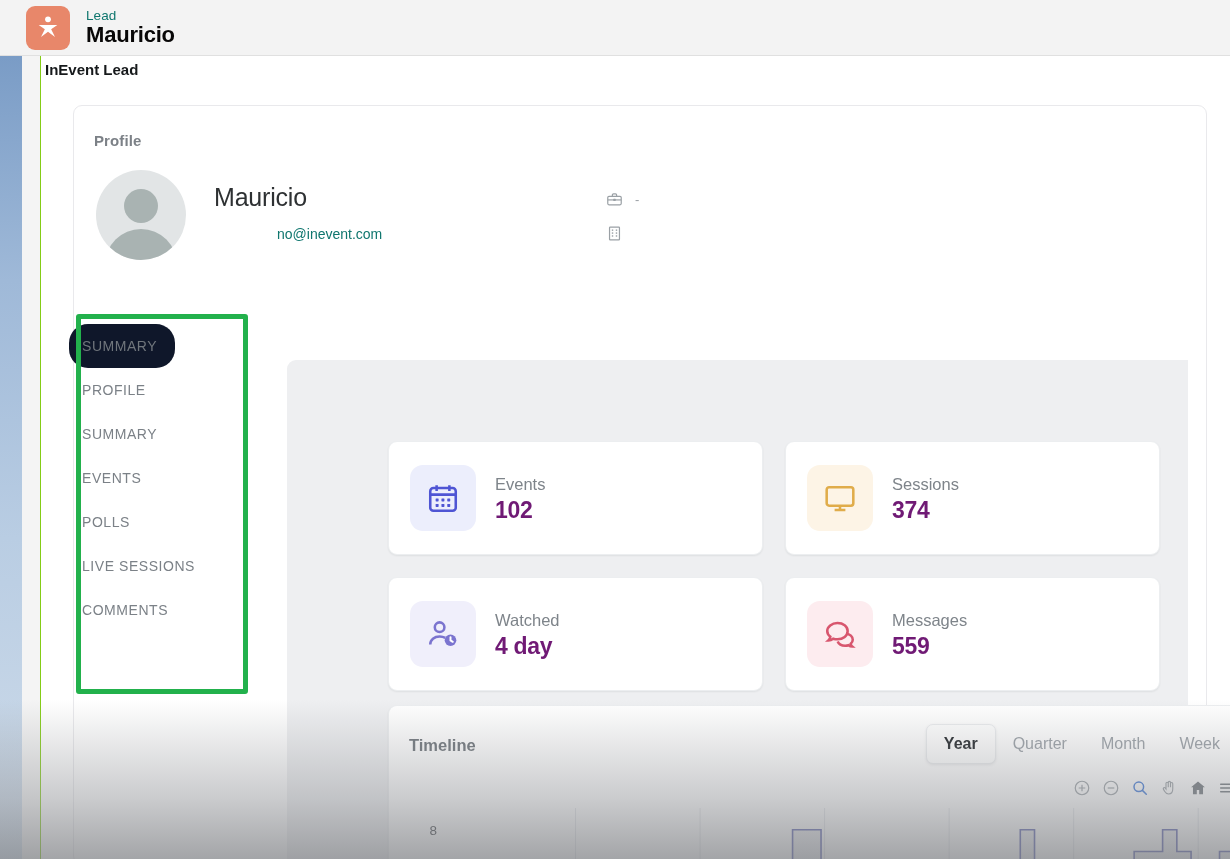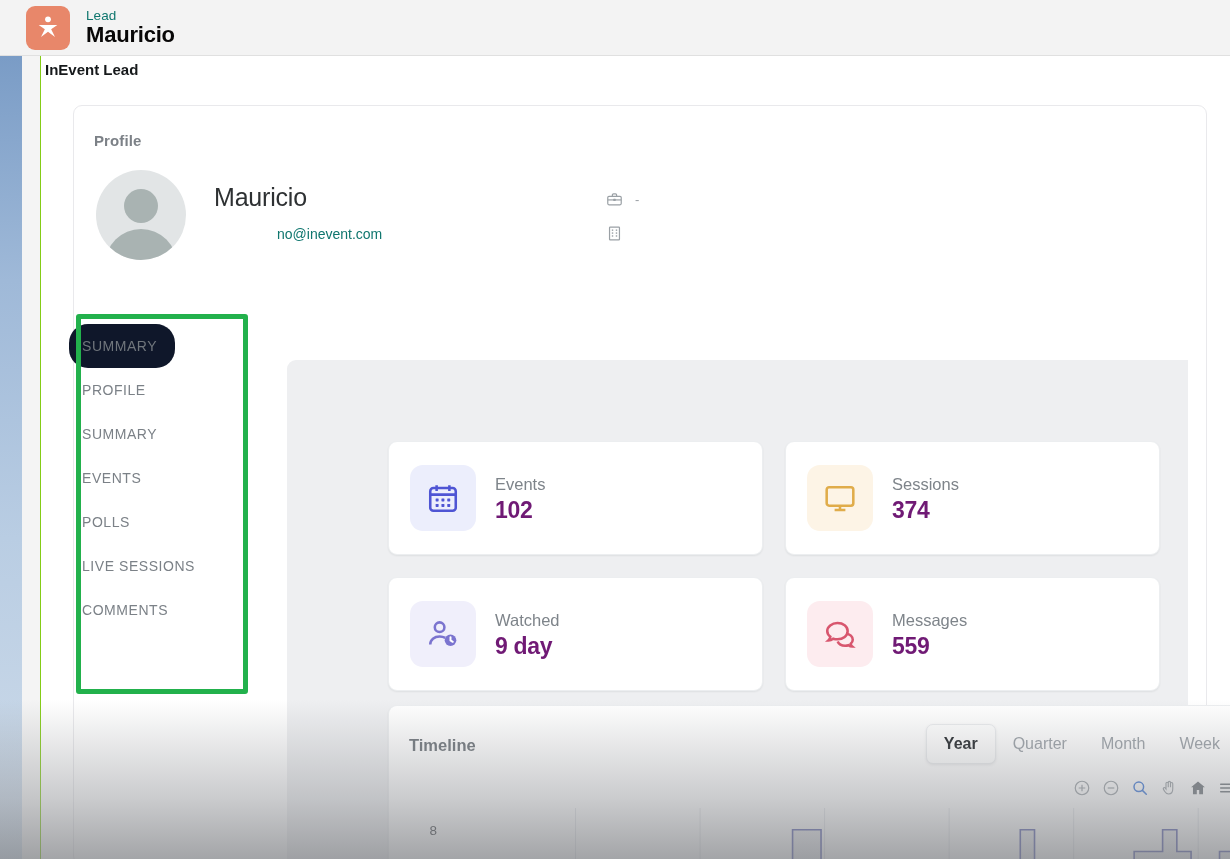--- a/index.html
+++ b/index.html
@@ -259,21 +259,21 @@
             <div class="stat-icon" style="background:#f0effb">
               <svg viewBox="0 0 24 24" fill="none" stroke="#7b74cf" stroke-width="1.8">
                 <circle cx="9.6" cy="7.2" r="3.4"></circle>
                 <path d="M3 19.4c0-3.4 2.9-5.6 6.6-5.6 1.5 0 2.9.35 4 1"></path>
                 <circle cx="17.3" cy="16.4" r="4.1" fill="#7b74cf" stroke="none"></circle>
                 <path d="M17.3 14.2v2.3l1.6 1" stroke="#ffffff" stroke-width="1.4" stroke-linecap="round"></path>
               </svg>
             </div>
             <div class="stat-text">
               <div class="stat-label">Watched</div>
-              <div class="stat-value">9 day</div>
+              <div class="stat-value">4 day</div>
             </div>
           </div>
 
           <div class="stat-card">
             <div class="stat-icon" style="background:#fdecef">
               <svg viewBox="0 0 24 24" fill="none" stroke="#d8566e" stroke-width="1.8">
                 <path d="M10.2 4.3c-4 0-7.2 2.5-7.2 5.6 0 1.6.85 3 2.2 4-.15 1.1-.7 2-1.4 2.6 1.3 0 2.5-.5 3.4-1.2.9.3 1.9.45 3 .45 4 0 7.2-2.5 7.2-5.85S14.2 4.3 10.2 4.3z"></path>
                 <path d="M16.2 11.6c2.9.45 4.8 2.3 4.8 4.4 0 1.1-.55 2.1-1.45 2.85.1.85.5 1.55 1.05 2-1 0-1.9-.4-2.6-.95-.7.25-1.5.4-2.35.4-2.5 0-4.6-1.25-5.3-3"></path>
               </svg>
             </div>

